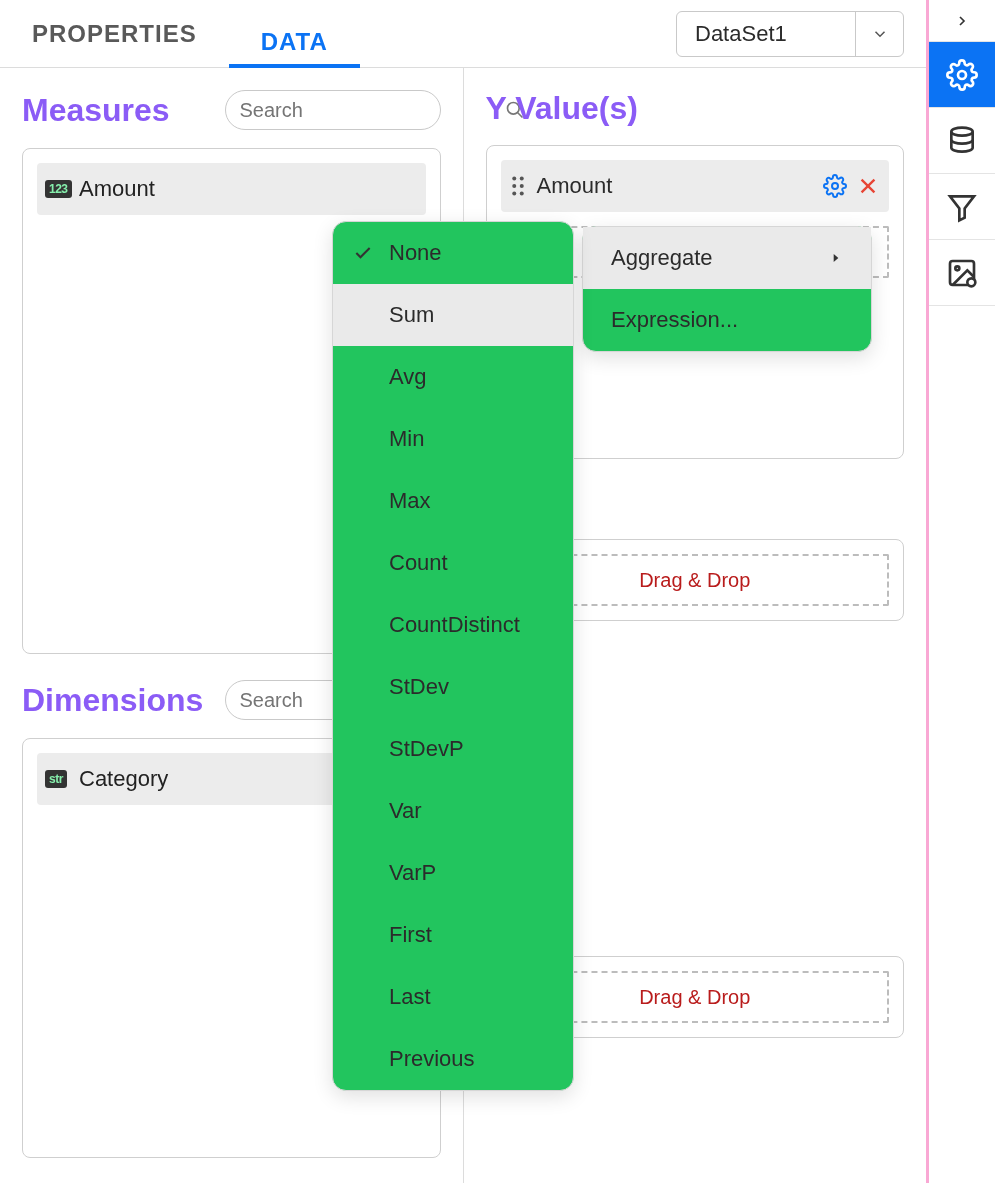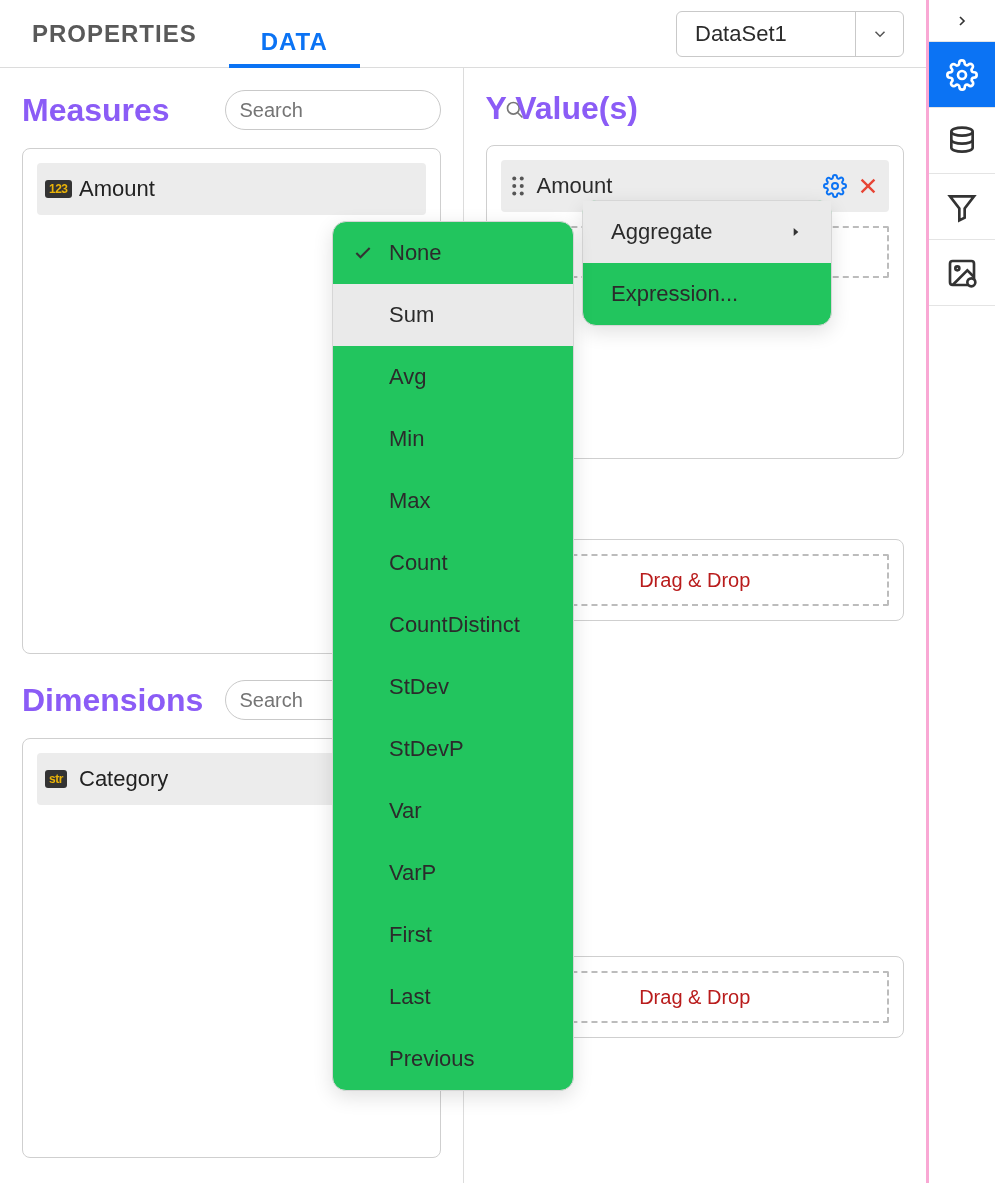--- a/index.html
+++ b/index.html
@@ -62,21 +62,21 @@
 .list-box {
   border: 1px solid #cfcfcf; border-radius: 8px; padding: 14px; min-height: 506px;
 }
 .list-box.dim { min-height: 420px; }
 .field-chip {
   background: #ececec; border-radius: 4px; height: 52px; display: flex; align-items: center;
   padding-left: 42px; margin-bottom: 6px; font-size: 22px; color: #222; position: relative;
 }
 .badge {
   position: absolute; left: 8px; top: 50%; transform: translateY(-50%);
-  background: #333; color: #eab308; font-size: 12px; font-weight: 700;
+  background: #333; color: #86efac; font-size: 12px; font-weight: 700;
   border-radius: 3px; padding: 2px 4px; letter-spacing: -0.5px;
 }
 
 .yvalue-box {
   border: 1px solid #cfcfcf; border-radius: 8px; padding: 14px; min-height: 314px;
 }
 .yvalue-chip {
   background: #ececec; border-radius: 4px; height: 52px; display: flex; align-items: center;
   padding: 0 10px; margin-bottom: 14px; font-size: 22px;
 }
@@ -100,21 +100,21 @@
 .menu-item {
   padding: 18px 28px; font-size: 22px; display: flex; align-items: center; cursor: pointer;
   position: relative;
 }
 .menu-item.hover { background: #eaeaea; }
 .menu-item .check { position: absolute; left: 20px; }
 .menu-item.with-check { padding-left: 56px; }
 .menu-item .submenu-caret { margin-left: auto; }
 
 #aggregate-menu { left: 332px; top: 221px; width: 242px; }
-#context-menu { left: 582px; top: 200px; width: 250px; }
+#context-menu { left: 582px; top: 226px; width: 290px; }
 
 svg { display: block; }
 </style>
 </head>
 <body>
 
 <div class="container">
   <div class="main">
     <div class="tabs-row">
       <div class="tab">PROPERTIES</div>

